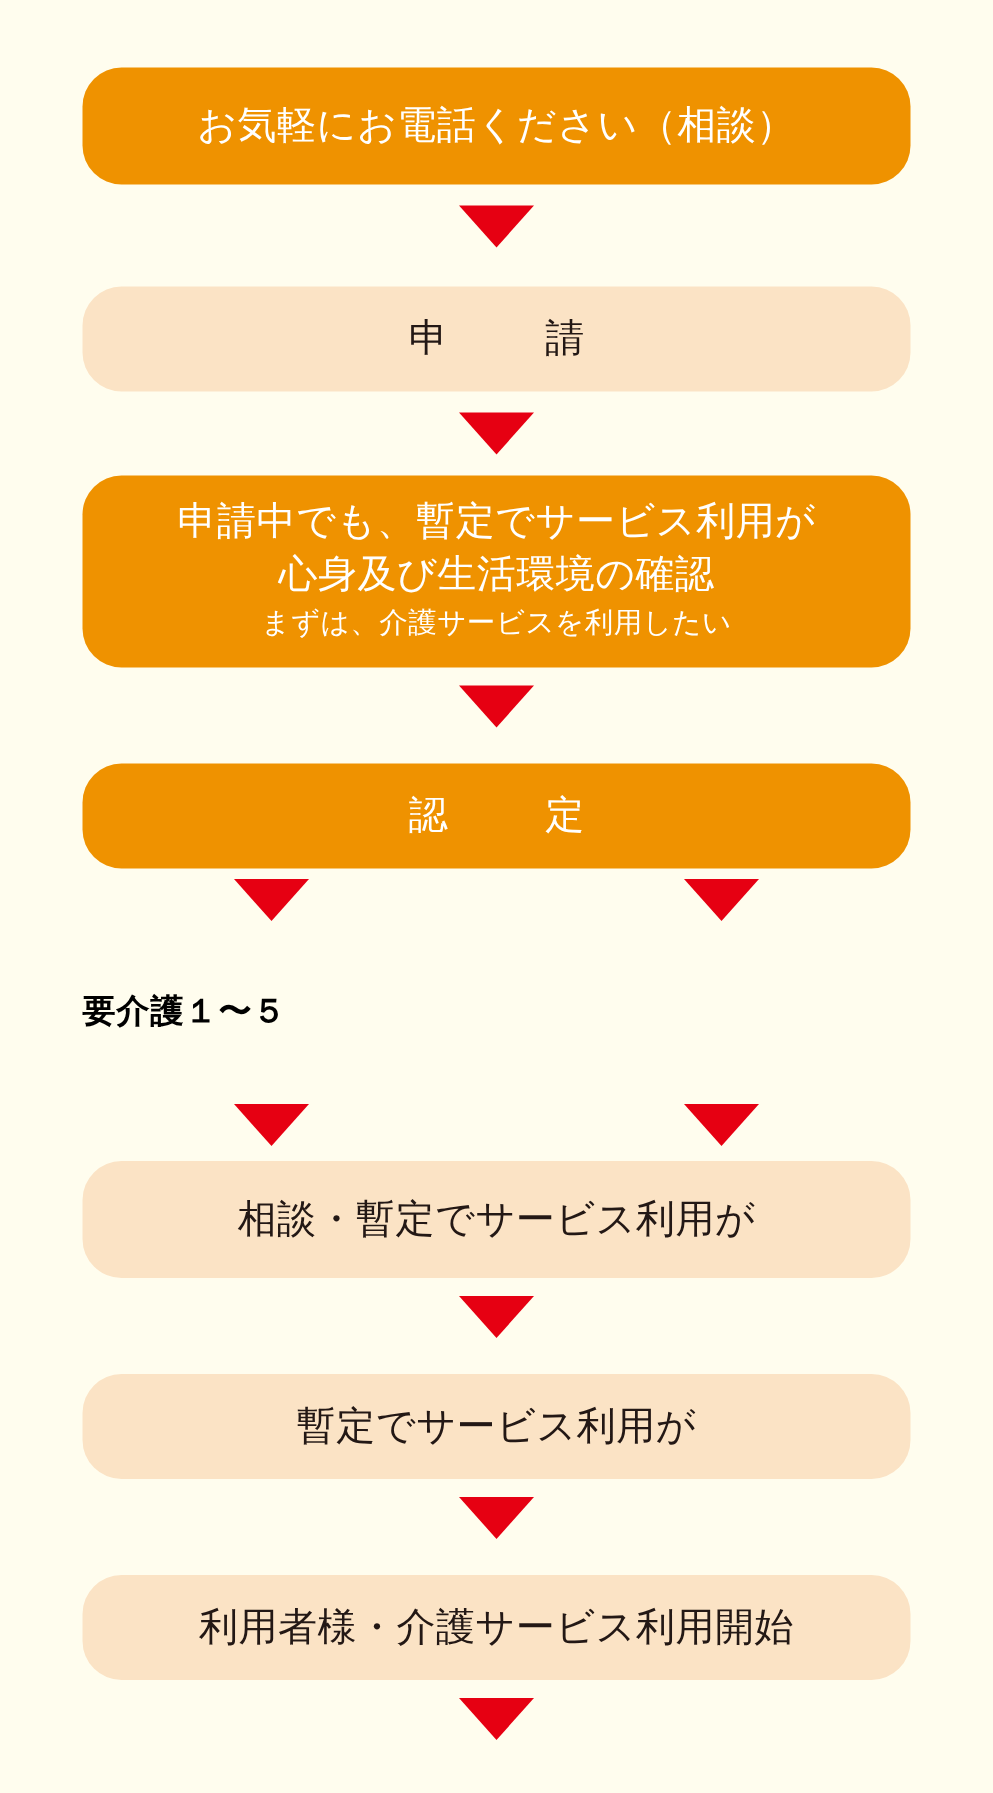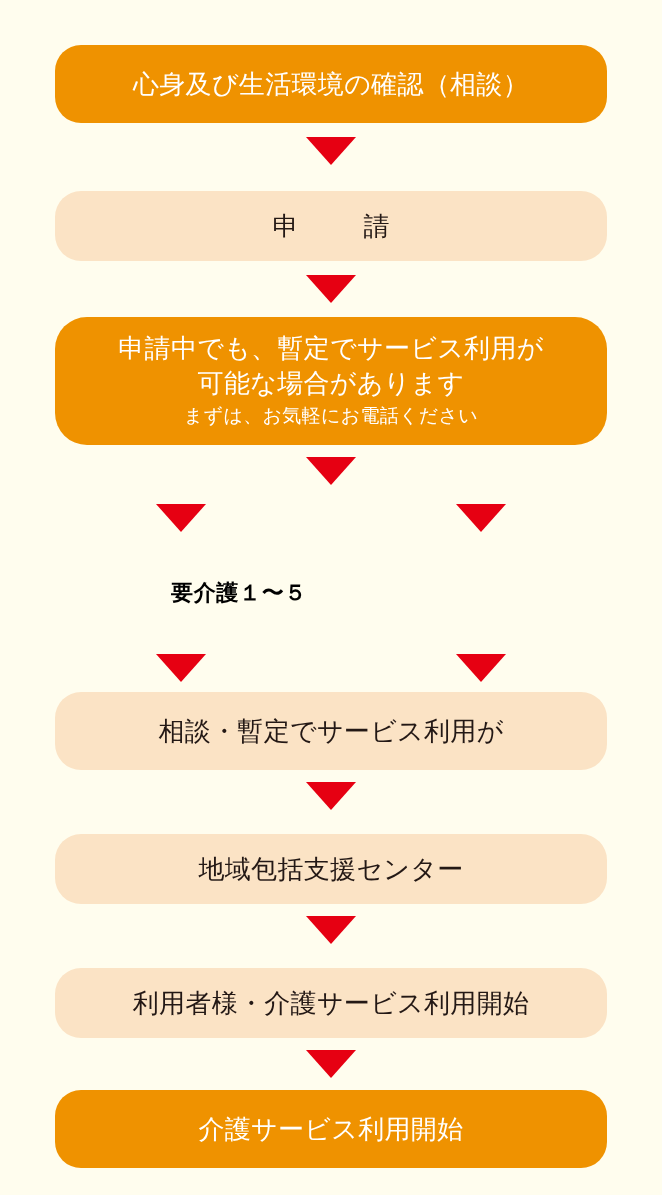--- a/index.html
+++ b/index.html
@@ -49,21 +49,20 @@
   }
   .line-sub {
     font-size: 19px;
     line-height: 1.4;
     margin-top: 2px;
     font-weight: 400;
   }
   .node.tall-orange {
     height: 128px;
     padding: 6px 0 8px 0;
-    border-radius: 32px;
   }
   .node.bar {
     height: 70px;
     margin-top: 12px;
   }
   .node.bar-tall {
     height: 78px;
   }
   .spaced {
     letter-spacing: 0.75em;
@@ -92,66 +91,69 @@
     display: flex;
     justify-content: space-between;
   }
   .split-node {
     width: 252px;
     height: 108px;
     border-radius: 22px;
     box-sizing: border-box;
     display: flex;
     flex-direction: column;
-    align-items: flex-end;
+    align-items: flex-start;
     justify-content: center;
     text-align: center;
   }
   .split-line {
     font-size: 22px;
     font-weight: bold;
     line-height: 1.45;
     letter-spacing: 0.03em;
   }
   .gap-7 { height: 7px; }
   .gap-10 { height: 10px; }
   .gap-12 { height: 12px; }
   .gap-14 { height: 14px; }
 </style>
 </head>
 <body>
 
 <div id="flow">
 
   <div class="node orange bar-tall">
-    <span class="line-main">心身及び生活環境の確認（相談）</span>
+    <span class="line-main">お気軽にお電話ください（相談）</span>
   </div>
 
   <div class="gap-14"></div>
   <div class="arrow"></div>
   <div class="gap-14"></div>
 
   <div class="node peach bar">
     <span class="line-main spaced">申　請</span>
   </div>
 
   <div class="gap-14"></div>
   <div class="arrow"></div>
   <div class="gap-14"></div>
 
   <div class="node orange tall-orange">
     <span class="line-main">申請中でも、暫定でサービス利用が</span>
-    <span class="line-main">可能な場合があります</span>
-    <span class="line-sub">まずは、お気軽にお電話ください</span>
-  </div>
-
-  <div class="gap-12"></div>
-  <div class="arrow"></div>
-  <div class="gap-12"></div>
-
+    <span class="line-main">心身及び生活環境の確認</span>
+    <span class="line-sub">まずは、介護サービスを利用したい</span>
+  </div>
+
+  <div class="gap-12"></div>
+  <div class="arrow"></div>
+  <div class="gap-12"></div>
+
+  <div class="node orange bar">
+    <span class="line-main spaced">認　定</span>
+  </div>
 
   <div class="gap-7"></div>
   <div class="arrow-row">
     <div class="arrow-slot">
       <div class="arrow"></div>
     </div>
     <div class="arrow-slot">
       <div class="arrow"></div>
     </div>
   </div>
@@ -178,32 +180,29 @@
 
   <div class="node peach bar-tall">
     <span class="line-main">相談・暫定でサービス利用が</span>
   </div>
 
   <div class="gap-12"></div>
   <div class="arrow"></div>
   <div class="gap-12"></div>
 
   <div class="node peach bar">
-    <span class="line-main">地域包括支援センター</span>
+    <span class="line-main">暫定でサービス利用が</span>
   </div>
 
   <div class="gap-12"></div>
   <div class="arrow"></div>
   <div class="gap-12"></div>
 
   <div class="node peach bar">
     <span class="line-main">利用者様・介護サービス利用開始</span>
   </div>
 
   <div class="gap-12"></div>
   <div class="arrow"></div>
   <div class="gap-12"></div>
 
-  <div class="node orange bar-tall">
-    <span class="line-main">介護サービス利用開始</span>
-  </div>
 
 </div>
 
 </body></html>

